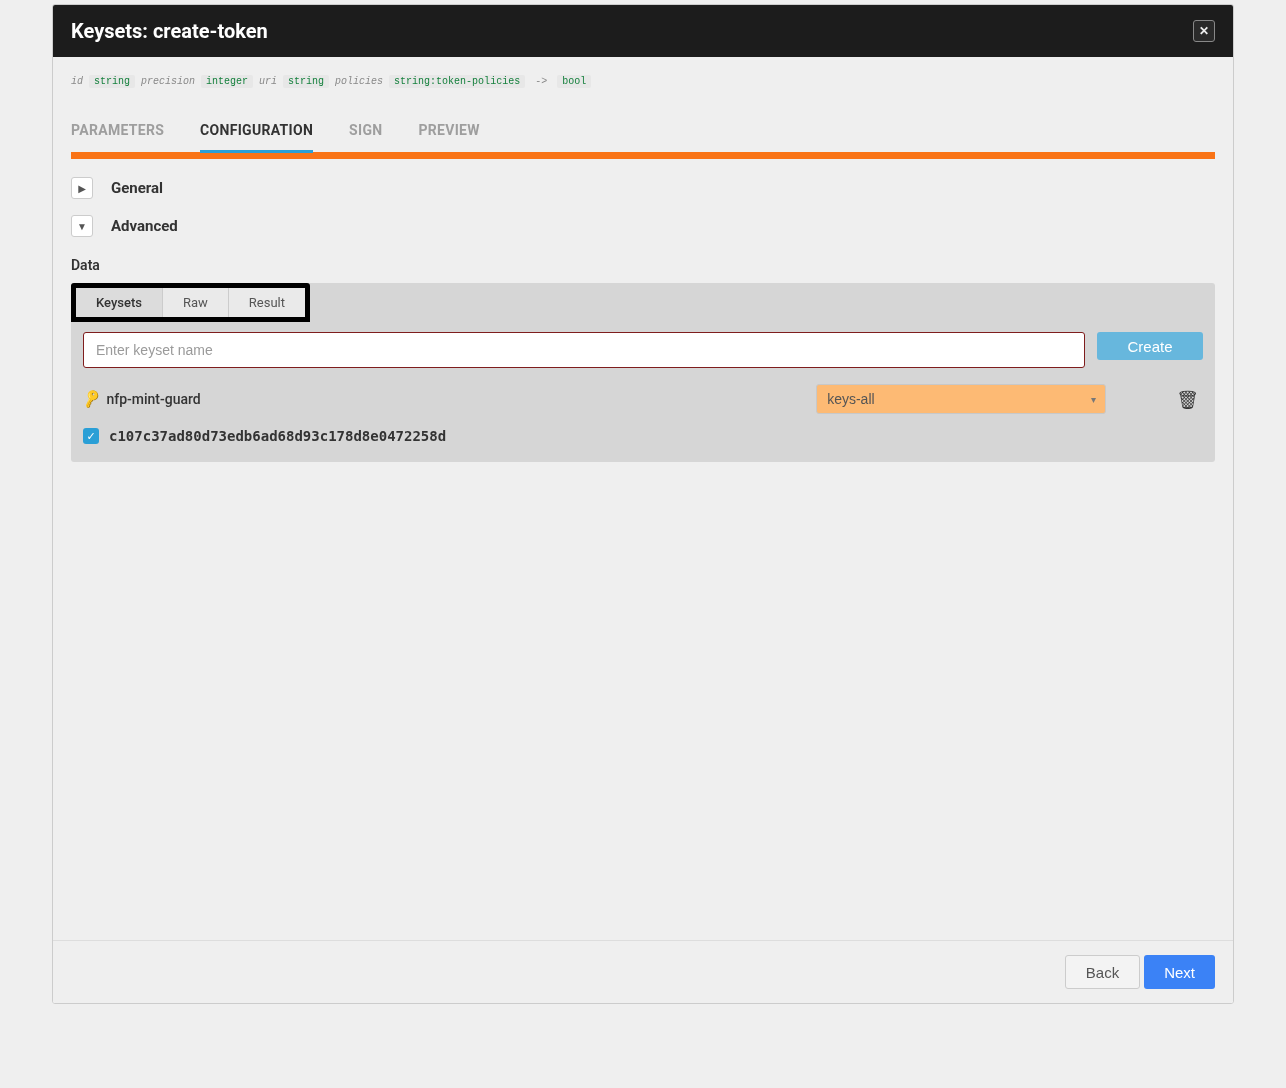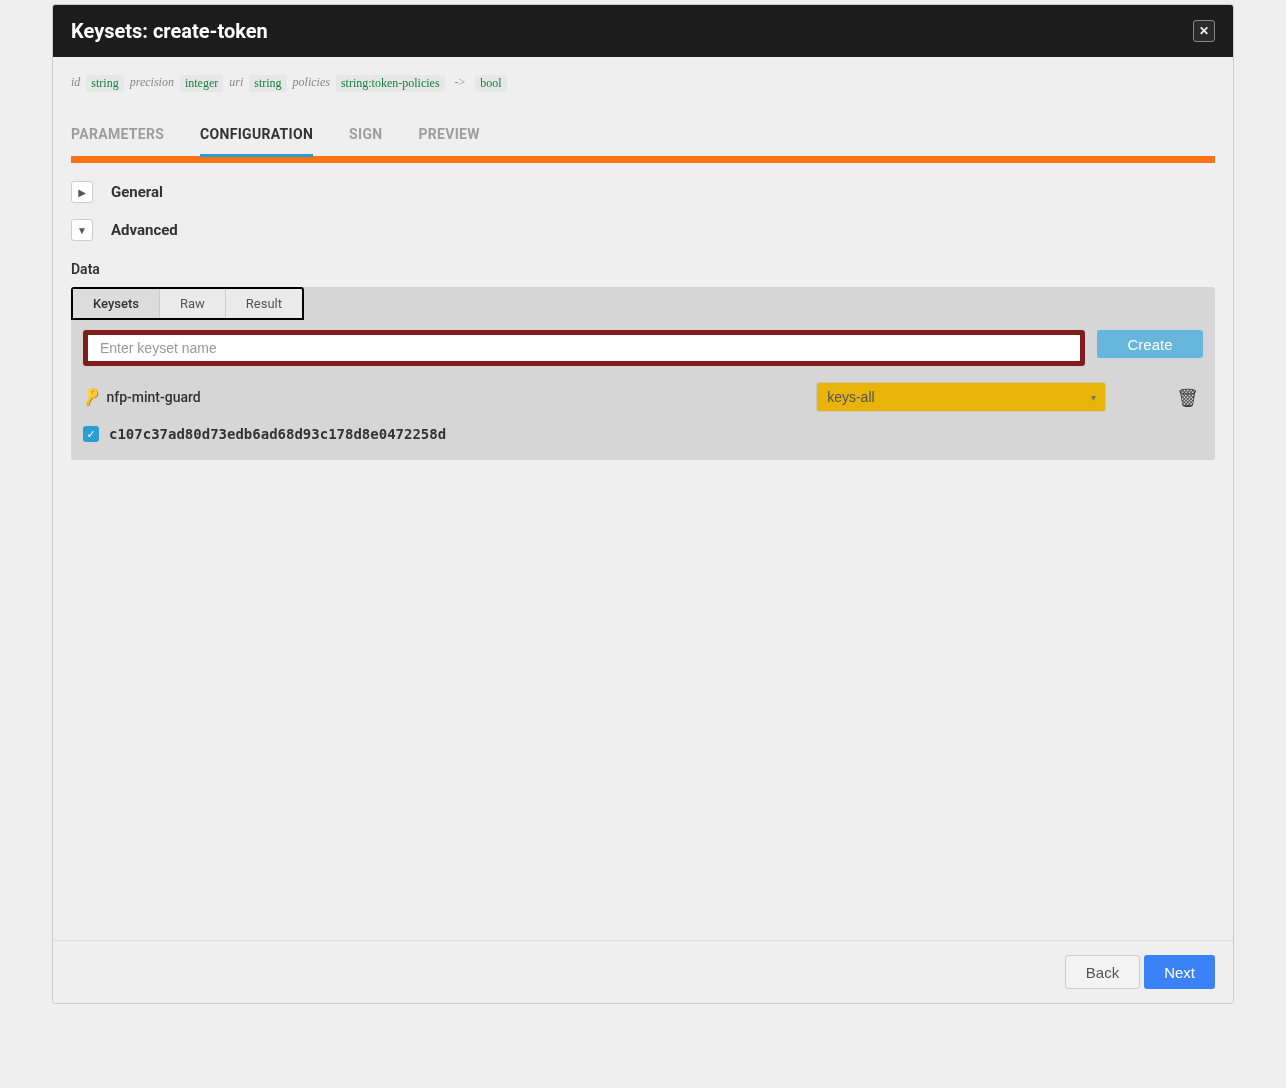--- a/index.html
+++ b/index.html
@@ -3,51 +3,51 @@
 <meta charset="utf-8">
 <style>
   * { box-sizing: border-box; margin: 0; padding: 0; }
   html, body { width: 1286px; height: 1088px; font-family: -apple-system, BlinkMacSystemFont, "Segoe UI", Roboto, Helvetica, Arial, sans-serif; background:#efefef; color:#333; }
   .modal { width:1182px; height:1000px; margin: 4px auto 0; background:#fff; border:1px solid #ccc; border-radius:3px; display:flex; flex-direction:column; overflow:hidden; }
   .modal-header { background:#1c1c1c; color:#fff; display:flex; align-items:center; justify-content:space-between; padding:14px 18px; }
   .modal-title { font-size:20px; font-weight:700; }
   .close-btn { width:22px; height:22px; border:1px solid #888; border-radius:3px; background:#2a2a2a; display:flex; align-items:center; justify-content:center; cursor:pointer; color:#eee; font-size:12px; font-weight:700; }
   .modal-body { flex:1; background:#efefef; padding:18px 18px 0 18px; display:flex; flex-direction:column; overflow:hidden; }
 
-  .sig { font-family: Liberation Serif, serif; font-size:12px; display:flex; flex-wrap:wrap; gap:6px; margin-bottom:34px; }
+  .sig { font-family: Liberation Mono, monospace; font-size:10px; display:flex; flex-wrap:wrap; gap:6px; align-items:center; margin-bottom:34px; }
   .sig .param { color:#888; font-style:italic; }
   .sig .type { background:#e7e7e7; color:#15803d; padding:1px 5px; border-radius:2px; font-style:normal; }
   .sig .arrow { color:#888; padding:0 4px; }
 
   .tabs { display:flex; gap:36px; border-bottom:7px solid #f97316; margin-bottom:18px; }
   .tab { font-size:14px; font-weight:700; color:#9e9e9e; padding:0 0 12px 0; letter-spacing:0.3px; cursor:pointer; }
   .tab.active { color:#333; border-bottom:3px solid #2a9fd6; margin-bottom:-1px; }
 
   .section-row { display:flex; align-items:center; gap:18px; margin-bottom:16px; }
   .disc-btn { width:22px; height:22px; border:1px solid #ccc; border-radius:3px; background:#fff; display:flex; align-items:center; justify-content:center; cursor:pointer; font-size:10px; color:#555; }
   .section-title { font-weight:700; font-size:15px; }
 
   .data-label { font-weight:600; font-size:14px; margin:4px 0 10px 0; }
 
   .panel { background:#d6d6d6; border-radius:3px; padding:0 0 18px 0; }
-  .subtabs { display:flex; border:2px solid #000000; border-radius:3px 3px 0 0; width:max-content; background:#eaeaea;align-items:flex-end; }
+  .subtabs { display:flex; border:5px solid #000000; border-radius:3px 3px 0 0; width:max-content; background:#eaeaea;align-items:flex-end; }
   .subtab { padding:7px 20px; font-size:13px; color:#555; border-right:1px solid #ccc; cursor:pointer; }
   .subtab:last-child { border-right:none; }
   .subtab.active { background:#dcdcdc; font-weight:500; color:#333; }
 
   .keyset-bar { display:flex; gap:12px; padding:10px 12px 10px 12px; }
-  .keyset-input { flex:1; height:36px; border:5px solid #7f1d1d; border-radius:3px; padding:0 12px; font-size:14px; color:#555; }
+  .keyset-input { flex:1; height:36px; border:1px solid #7f1d1d; border-radius:3px; padding:0 12px; font-size:14px; color:#555; }
   .keyset-input::placeholder { color:#9a9a9a; }
   .create-btn { width:106px; height:28px; background:#67b7dd; color:#fff; border:none; border-radius:3px; font-size:15px; font-weight:500; cursor:pointer; }
 
   .keyset-row { display:flex; align-items:center; padding:6px 16px 6px 12px; gap:10px; }
   .keyset-row .spacer { flex:1; }
   .keyset-name { font-weight:500; font-size:14px; display:flex; align-items:center; gap:6px; }
   .key-icon { font-size:14px; transform:rotate(-20deg); display:inline-block; }
-  .predicate { width:290px; height:30px; border:1px solid #c8c8c8; border-radius:3px; background:#eab308; padding:0 10px; font-size:14px; color:#555; appearance:none; -webkit-appearance:none; }
+  .predicate { width:290px; height:30px; border:1px solid #c8c8c8; border-radius:3px; background:#fdba74; padding:0 10px; font-size:14px; color:#555; appearance:none; -webkit-appearance:none; }
   .select-wrap { position:relative; }
   .select-wrap::after { content:"▾"; position:absolute; right:10px; top:50%; transform:translateY(-50%); font-size:10px; color:#777; pointer-events:none; }
   .trash { cursor:pointer; font-size:18px; color:#333; margin-left:60px; }
 
   .key-entry { display:flex; align-items:center; gap:10px; padding:8px 12px 0 12px; }
   .chk { width:16px; height:16px; border-radius:3px; background:#2a9fd6; display:flex; align-items:center; justify-content:center; color:#fff; font-size:11px; }
   .key-hash { font-family: ui-monospace, SFMono-Regular, Menlo, Consolas, monospace; font-weight:700; font-size:14px; }
 
   .modal-footer { border-top:1px solid #ddd; background:#efefef; padding:14px 18px; display:flex; justify-content:flex-end; gap:4px; }
   .btn { height:34px; padding:0 20px; border-radius:3px; font-size:15px; cursor:pointer; }

